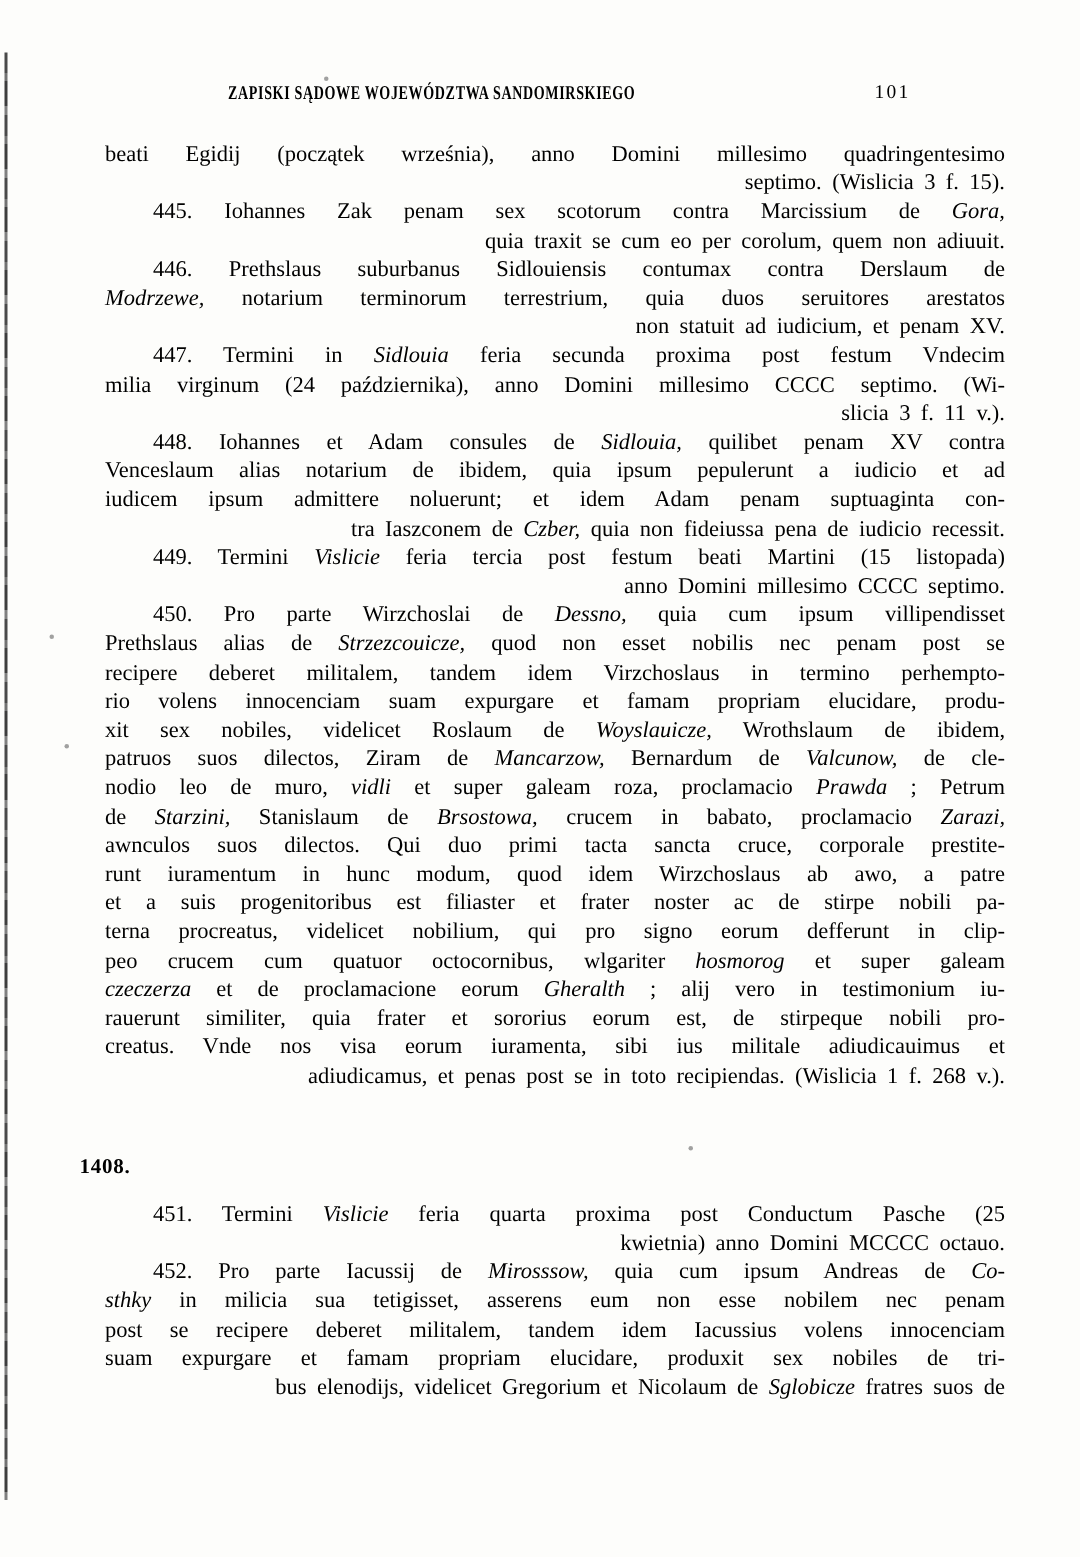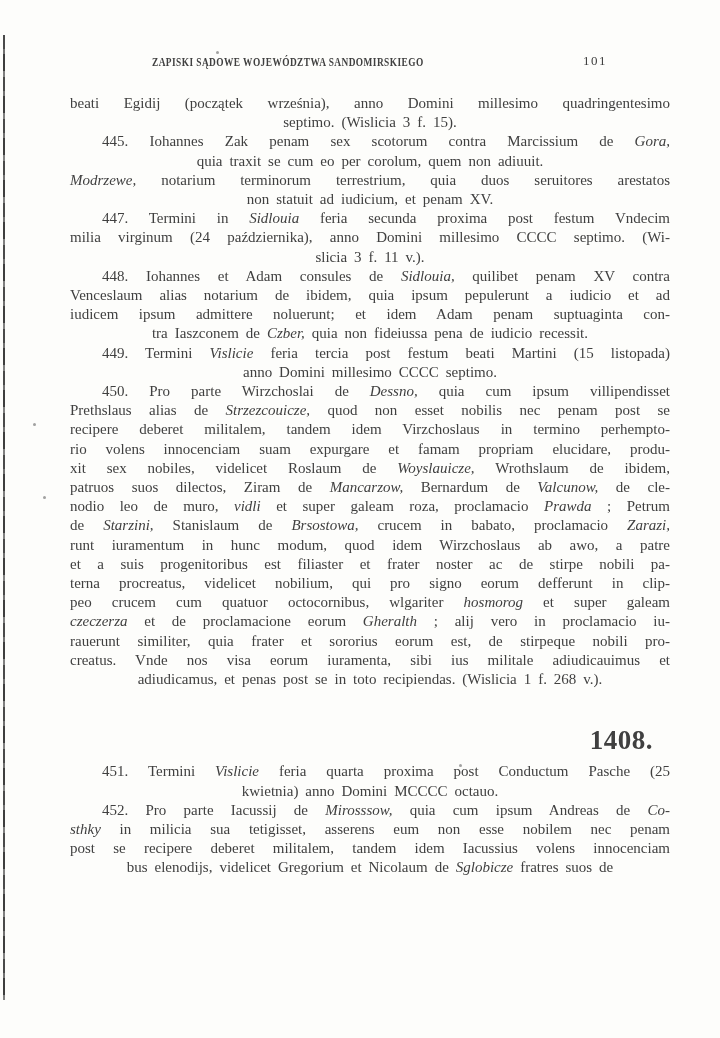--- a/index.html
+++ b/index.html
@@ -5,21 +5,21 @@
   html, body { margin:0; padding:0; }
   body {
     width:720px; height:1038px;
     background:#ffffff;
     font-family:"Liberation Serif", serif;
   }
   .page {
     position:relative;
     width:720px; height:1038px;
     background:#fdfdfb;
-    color:#404040;
+    color:#000000;
     overflow:hidden;
   }
   .edge-line {
     position:absolute;
     left:3px; top:35px;
     width:2px; height:965px;
     background:repeating-linear-gradient(180deg,
       #2a2a2a 0 14px, #5a5a5a 14px 19px,
       #1c1c1c 19px 36px, #6a6a6a 36px 42px);
     opacity:.85;
@@ -42,28 +42,28 @@
   }
   .body-text {
     position:absolute;
     left:70px; top:94px;
     width:600px;
     font-size:15px;
     line-height:19.2px;
   }
   .line { word-spacing:3.2px; }
   .jst { text-align:justify; text-align-last:justify; }
-  .lst { text-align:center; }
+  .lst { text-align:right; }
   .ind { text-indent:32px; }
   .it { font-style:italic;margin-top:18px; }
   .section-heading {
-    font-size:27px;
+    font-size:14px;
     font-weight:bold;
     line-height:26px;
-    text-align:right;
+    text-align:left;
     letter-spacing:0.5px;
     margin:38px 0 9px;
     position:relative;
     left:-17px;
   }
   .speck {
     position:absolute;
     width:3px; height:3px;
     border-radius:50%;
     background:#555;
@@ -78,53 +78,56 @@
 
   <div class="running-header">ZAPISKI SĄDOWE WOJEWÓDZTWA SANDOMIRSKIEGO</div>
 
   <div class="page-number">101</div>
 
   <div class="body-text">
       <div class="line jst"><span>beati Egidij (początek września), anno Domini millesimo quadringentesimo</span></div>
       <div class="line lst"><span>septimo. (Wislicia 3 f. 15).</span></div>
       <div class="line jst ind"><span>445. Iohannes Zak penam sex scotorum contra Marcissium de </span><span class="it">Gora,</span></div>
       <div class="line lst"><span>quia traxit se cum eo per corolum, quem non adiuuit.</span></div>
+      <div class="line jst ind"><span>446. Prethslaus suburbanus Sidlouiensis contumax contra Derslaum de</span></div>
       <div class="line jst"><span class="it">Modrzewe,</span><span> notarium terminorum terrestrium, quia duos seruitores arestatos</span></div>
       <div class="line lst"><span>non statuit ad iudicium, et penam XV.</span></div>
       <div class="line jst ind"><span>447. Termini in </span><span class="it">Sidlouia</span><span> feria secunda proxima post festum Vndecim</span></div>
       <div class="line jst"><span>milia virginum (24 października), anno Domini millesimo CCCC septimo. (Wi-</span></div>
       <div class="line lst"><span>slicia 3 f. 11 v.).</span></div>
       <div class="line jst ind"><span>448. Iohannes et Adam consules de </span><span class="it">Sidlouia,</span><span> quilibet penam XV contra</span></div>
       <div class="line jst"><span>Venceslaum alias notarium de ibidem, quia ipsum pepulerunt a iudicio et ad</span></div>
       <div class="line jst"><span>iudicem ipsum admittere noluerunt; et idem Adam penam suptuaginta con-</span></div>
       <div class="line lst"><span>tra Iaszconem de </span><span class="it">Czber,</span><span> quia non fideiussa pena de iudicio recessit.</span></div>
       <div class="line jst ind"><span>449. Termini </span><span class="it">Vislicie</span><span> feria tercia post festum beati Martini (15 listopada)</span></div>
       <div class="line lst"><span>anno Domini millesimo CCCC septimo.</span></div>
       <div class="line jst ind"><span>450. Pro parte Wirzchoslai de </span><span class="it">Dessno,</span><span> quia cum ipsum villipendisset</span></div>
       <div class="line jst"><span>Prethslaus alias de </span><span class="it">Strzezcouicze,</span><span> quod non esset nobilis nec penam post se</span></div>
       <div class="line jst"><span>recipere deberet militalem, tandem idem Virzchoslaus in termino perhempto-</span></div>
       <div class="line jst"><span>rio volens innocenciam suam expurgare et famam propriam elucidare, produ-</span></div>
       <div class="line jst"><span>xit sex nobiles, videlicet Roslaum de </span><span class="it">Woyslauicze,</span><span> Wrothslaum de ibidem,</span></div>
       <div class="line jst"><span>patruos suos dilectos, Ziram de </span><span class="it">Mancarzow,</span><span> Bernardum de </span><span class="it">Valcunow,</span><span> de cle-</span></div>
       <div class="line jst"><span>nodio leo de muro, </span><span class="it">vidli</span><span> et super galeam roza, proclamacio </span><span class="it">Prawda</span><span> ; Petrum</span></div>
       <div class="line jst"><span>de </span><span class="it">Starzini,</span><span> Stanislaum de </span><span class="it">Brsostowa,</span><span> crucem in babato, proclamacio </span><span class="it">Zarazi,</span></div>
+      <div class="line jst"><span>awnculos suos dilectos. Qui duo primi tacta sancta cruce, corporale prestite-</span></div>
       <div class="line jst"><span>runt iuramentum in hunc modum, quod idem Wirzchoslaus ab awo, a patre</span></div>
       <div class="line jst"><span>et a suis progenitoribus est filiaster et frater noster ac de stirpe nobili pa-</span></div>
       <div class="line jst"><span>terna procreatus, videlicet nobilium, qui pro signo eorum defferunt in clip-</span></div>
       <div class="line jst"><span>peo crucem cum quatuor octocornibus, wlgariter </span><span class="it">hosmorog</span><span> et super galeam</span></div>
-      <div class="line jst"><span class="it">czeczerza</span><span> et de proclamacione eorum </span><span class="it">Gheralth</span><span> ; alij vero in proclamacio iu-</span></div>
+      <div class="line jst"><span class="it">czeczerza</span><span> et de proclamacione eorum </span><span class="it">Gheralth</span><span> ; alij vero in testimonium iu-</span></div>
       <div class="line jst"><span>rauerunt similiter, quia frater et sororius eorum est, de stirpeque nobili pro-</span></div>
       <div class="line jst"><span>creatus. Vnde nos visa eorum iuramenta, sibi ius militale adiudicauimus et</span></div>
       <div class="line lst"><span>adiudicamus, et penas post se in toto recipiendas. (Wislicia 1 f. 268 v.).</span></div>
       <div class="section-heading">1408.</div>
       <div class="line jst ind"><span>451. Termini </span><span class="it">Vislicie</span><span> feria quarta proxima post Conductum Pasche (25</span></div>
       <div class="line lst"><span>kwietnia) anno Domini MCCCC octauo.</span></div>
       <div class="line jst ind"><span>452. Pro parte Iacussij de </span><span class="it">Mirosssow,</span><span> quia cum ipsum Andreas de </span><span class="it">Co-</span></div>
       <div class="line jst"><span class="it">sthky</span><span> in milicia sua tetigisset, asserens eum non esse nobilem nec penam</span></div>
       <div class="line jst"><span>post se recipere deberet militalem, tandem idem Iacussius volens innocenciam</span></div>
+      <div class="line jst"><span>suam expurgare et famam propriam elucidare, produxit sex nobiles de tri-</span></div>
       <div class="line lst"><span>bus elenodijs, videlicet Gregorium et Nicolaum de </span><span class="it">Sglobicze</span><span> fratres suos de</span></div>
     </div>
 
   <div class="speck" style="left:216px; top:51px;"></div>
   <div class="speck" style="left:33px;  top:423px;"></div>
   <div class="speck" style="left:43px;  top:496px;"></div>
   <div class="speck" style="left:459px; top:764px;"></div>
 </div>
 
 </body></html>

